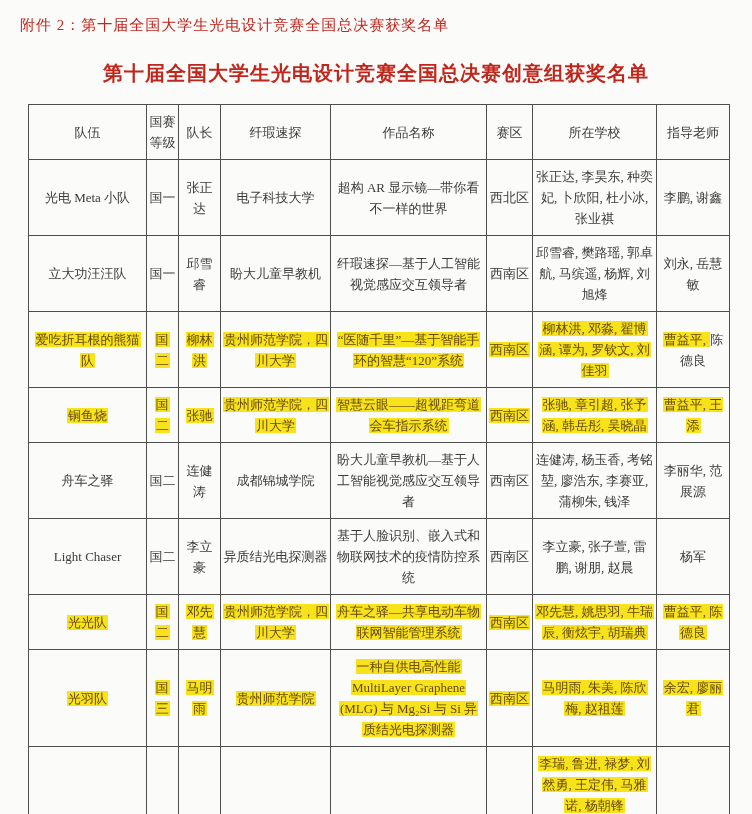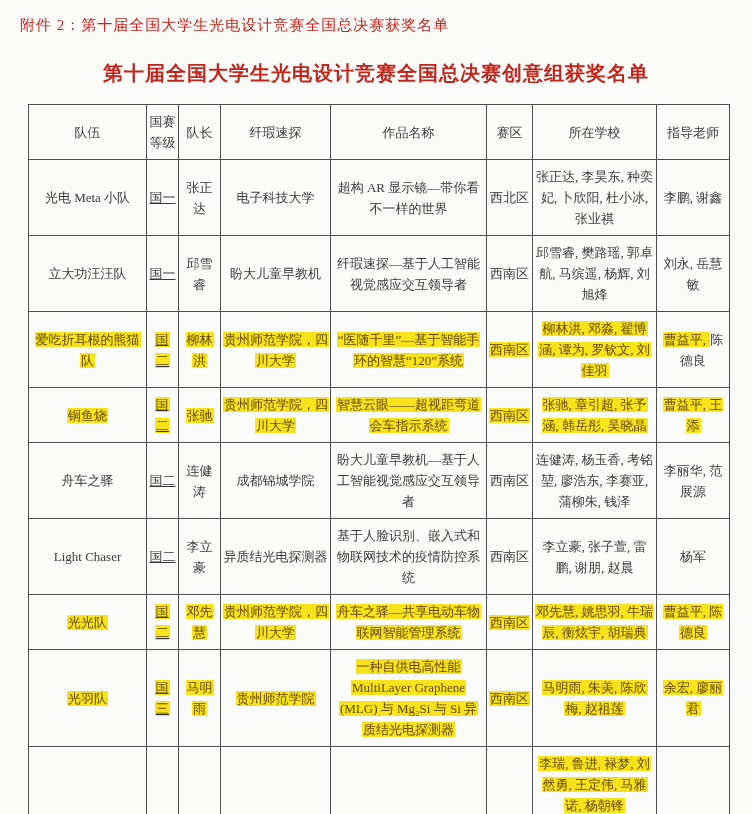--- a/index.html
+++ b/index.html
@@ -33,21 +33,21 @@
   .awards th,.awards td{
     border:1px solid #4f4f4f;
     text-align:center;
     vertical-align:middle;
     padding:6px 2px;
     line-height:21px;
     word-break:break-word;
   }
   .awards th{font-weight:normal;height:34px;}
   .col-captain{padding-left:0;padding-right:0;font-family:Liberation Serif, serif;}
-  .col-level{padding-left:0;padding-right:0;text-decoration:underline;}
+  .col-level{padding-left:0;padding-right:0;}
   .hl{
     background:var(--highlight-yellow,#f8e31b);
     color:var(--highlight-text,#64490f);
     padding:0 1px;
     -webkit-box-decoration-break:clone;
     box-decoration-break:clone;
   }
 </style>
 </head>
 <body>

